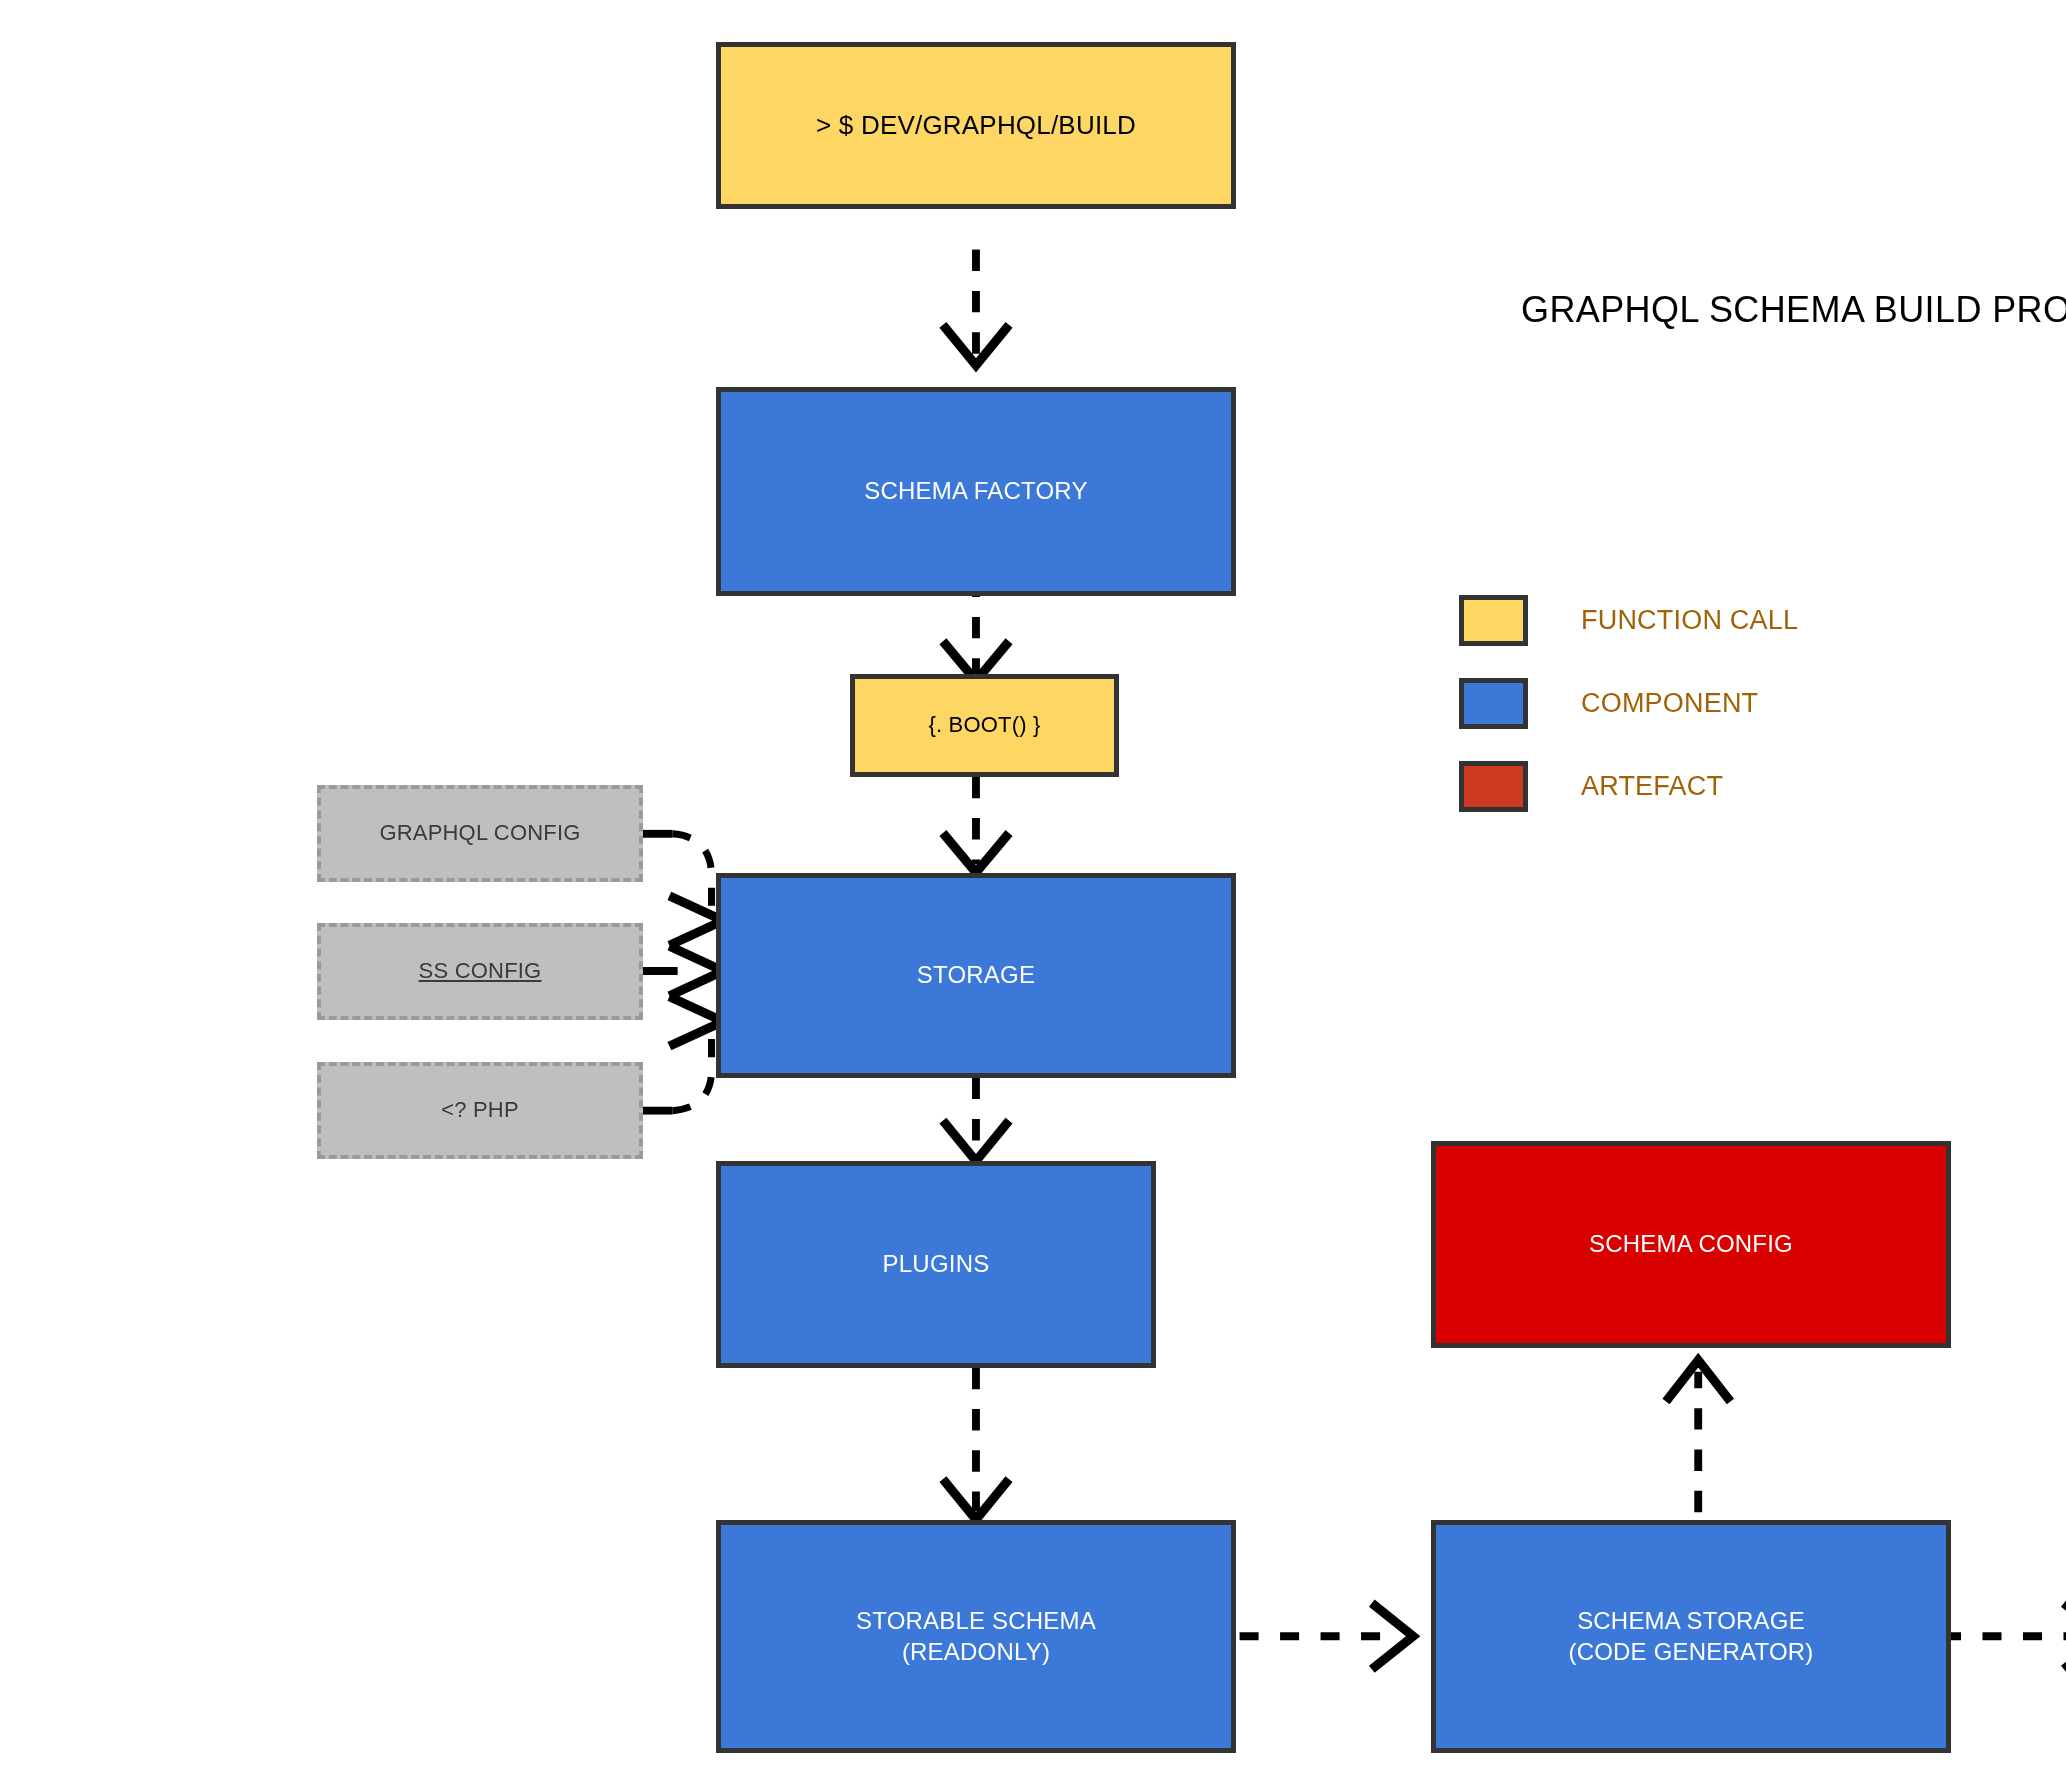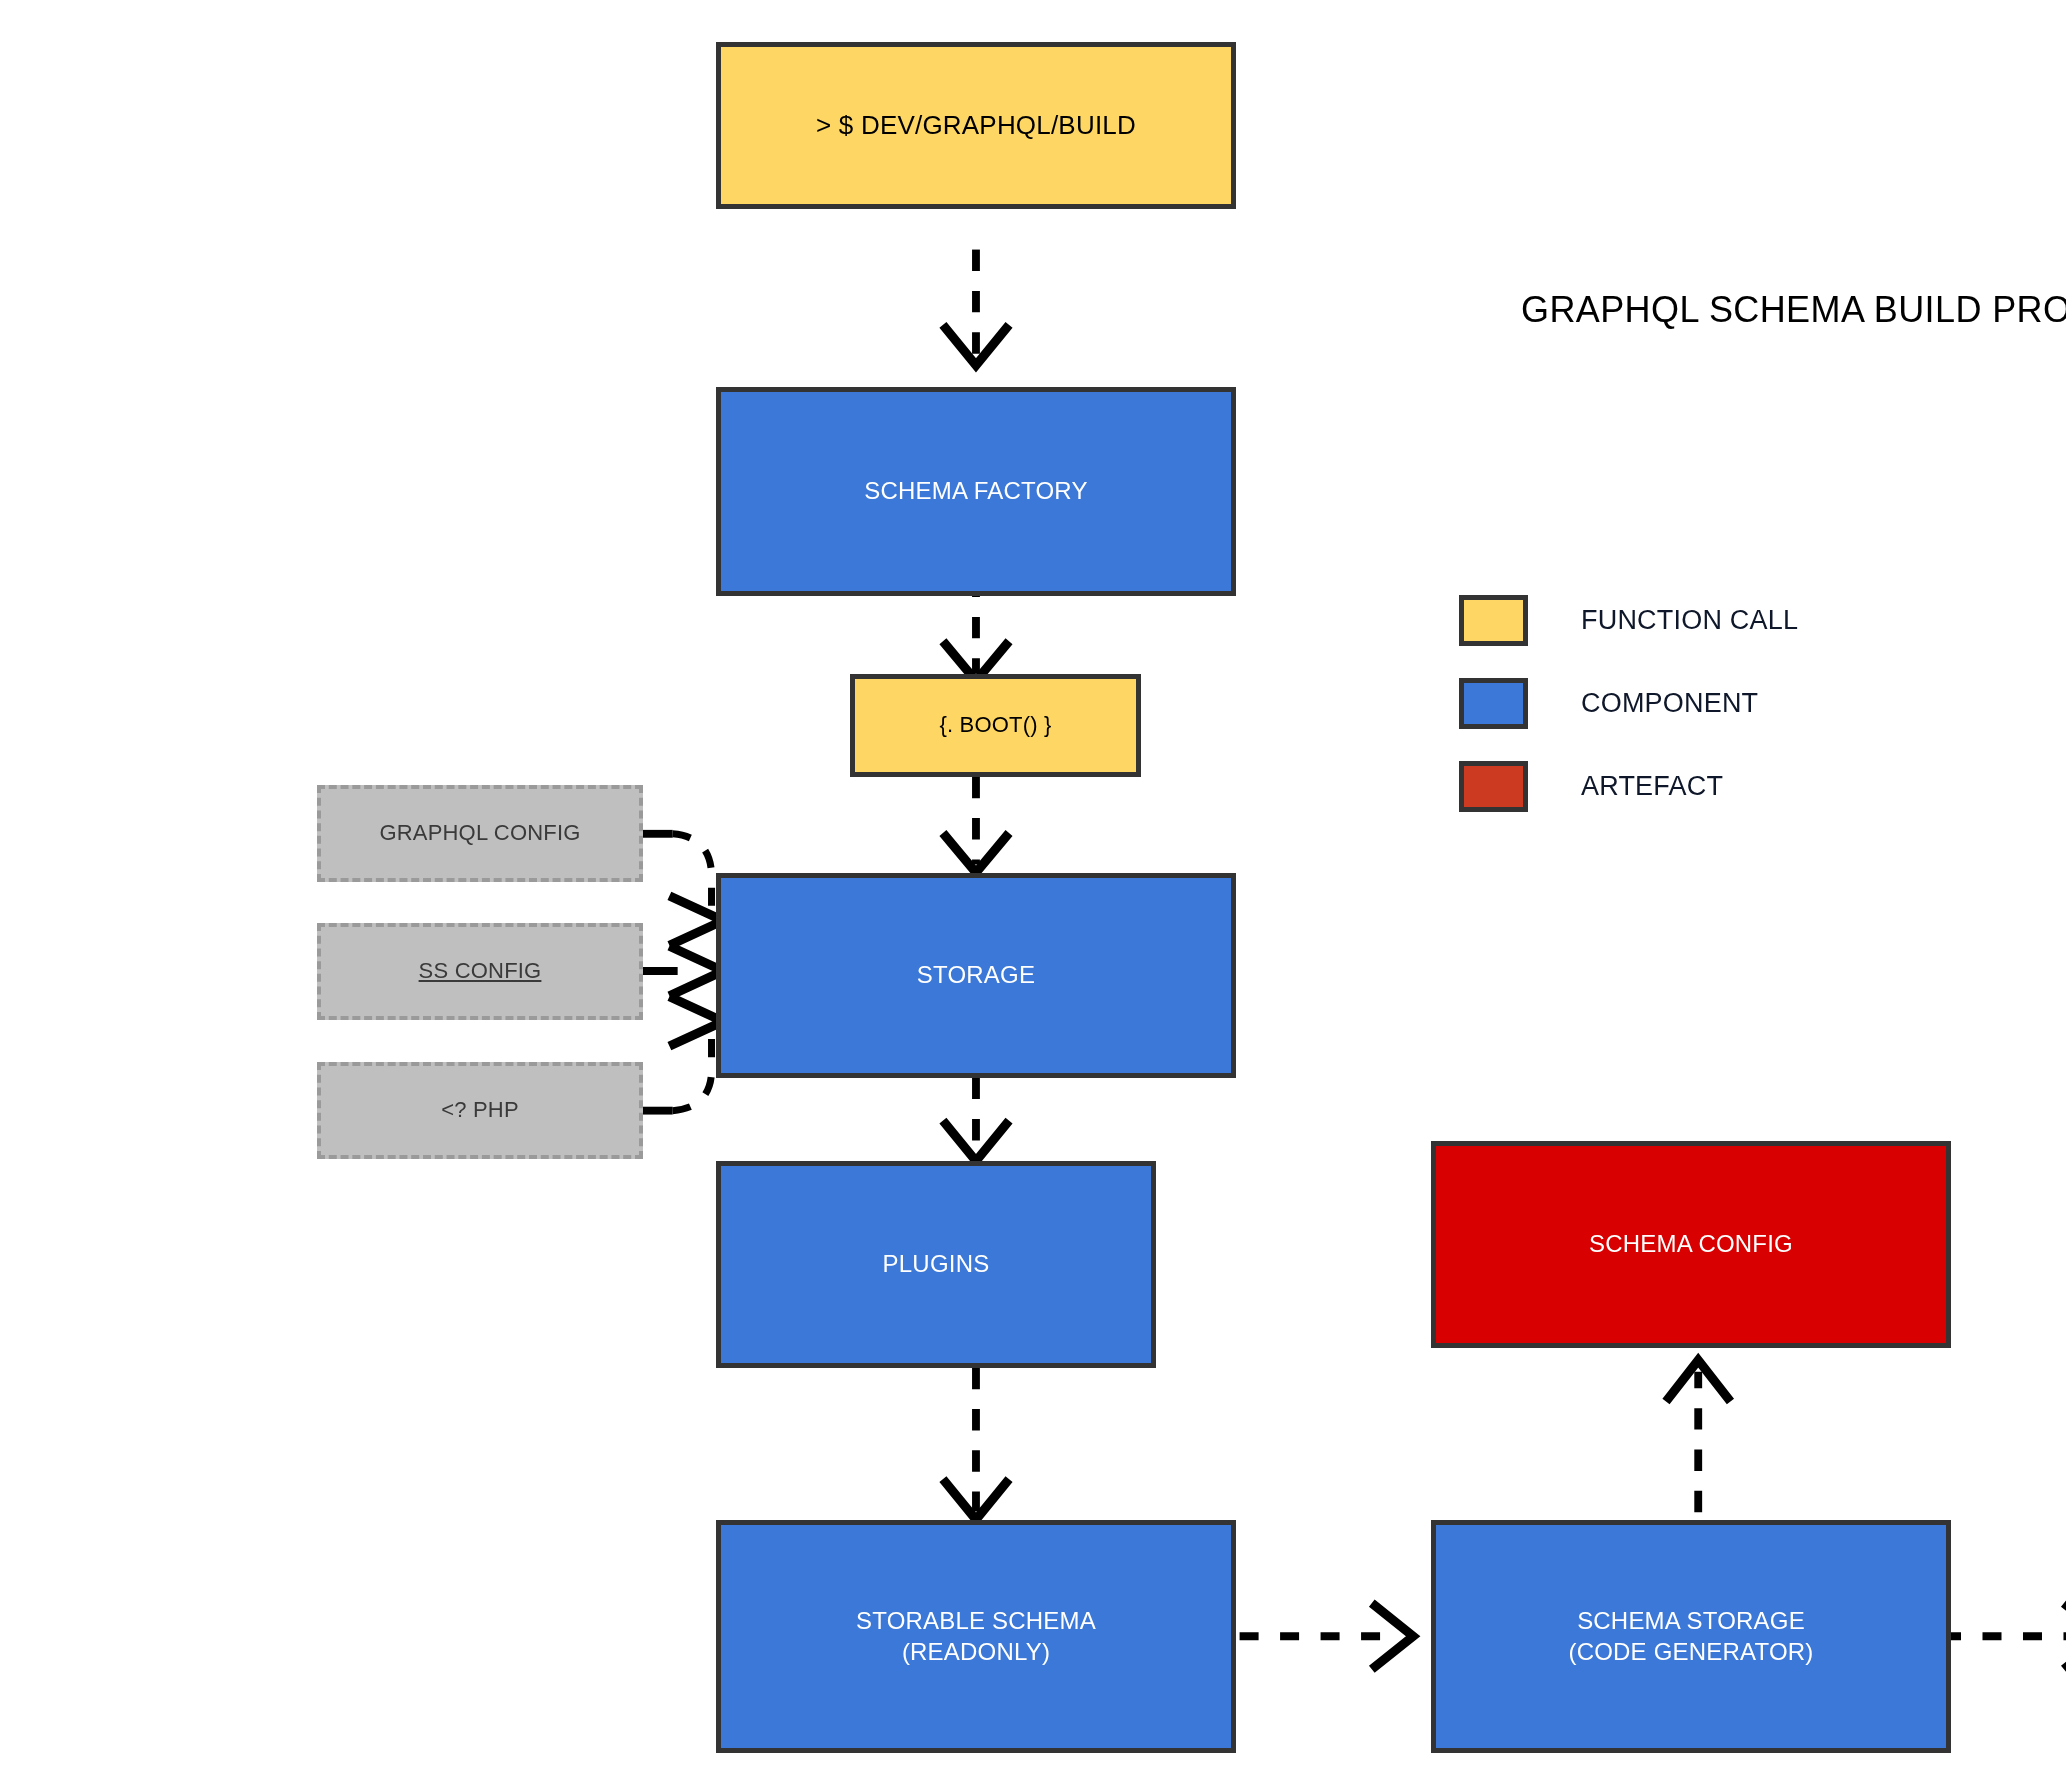--- a/index.html
+++ b/index.html
@@ -64,21 +64,21 @@
     box-sizing:border-box;
     border:5.4px solid #333333;
     flex:0 0 auto;
   }
   .leg-sw.fn{  background:#FDD663; }
   .leg-sw.cmp{ background:#3B78D8; }
   .leg-sw.art{ background:#CC3A22; }
   .leg-lbl{
     margin-left:53px;
     font-size:27px;
-    color:#0f172a;
+    color:#a16207;
     letter-spacing:0.2px;
     white-space:nowrap;
   }
 
   
   #wires{
     position:absolute;
     left:0; top:0;
     width:2668px; height:1780px;
     pointer-events:none;
@@ -181,21 +181,21 @@
   </svg>
 
   <div class="node fn" style="left:716px; top:42px; width:520px; height:167px;">
     <span class="lbl t-lg">&gt; $ DEV/GRAPHQL/BUILD</span>
   </div>
 
   <div class="node cmp" style="left:716px; top:367px; width:520px; height:209px;margin-top:20px;">
     <span class="lbl t-md">SCHEMA FACTORY</span>
   </div>
 
-  <div class="node fn" style="left:850px; top:674px; width:291px; height:103px;">
+  <div class="node fn" style="left:850px; top:674px; width:269px; height:103px;">
     <span class="lbl t-sm">{.  BOOT()  }</span>
   </div>
 
   <div class="node cfg" style="left:317px; top:785px; width:326px; height:97px;">
     <span class="lbl t-sm">GRAPHQL CONFIG</span>
   </div>
 
   <div class="node cfg" style="left:317px; top:923px; width:326px; height:97px;text-decoration:underline;">
     <span class="lbl t-sm">SS CONFIG</span>
   </div>

